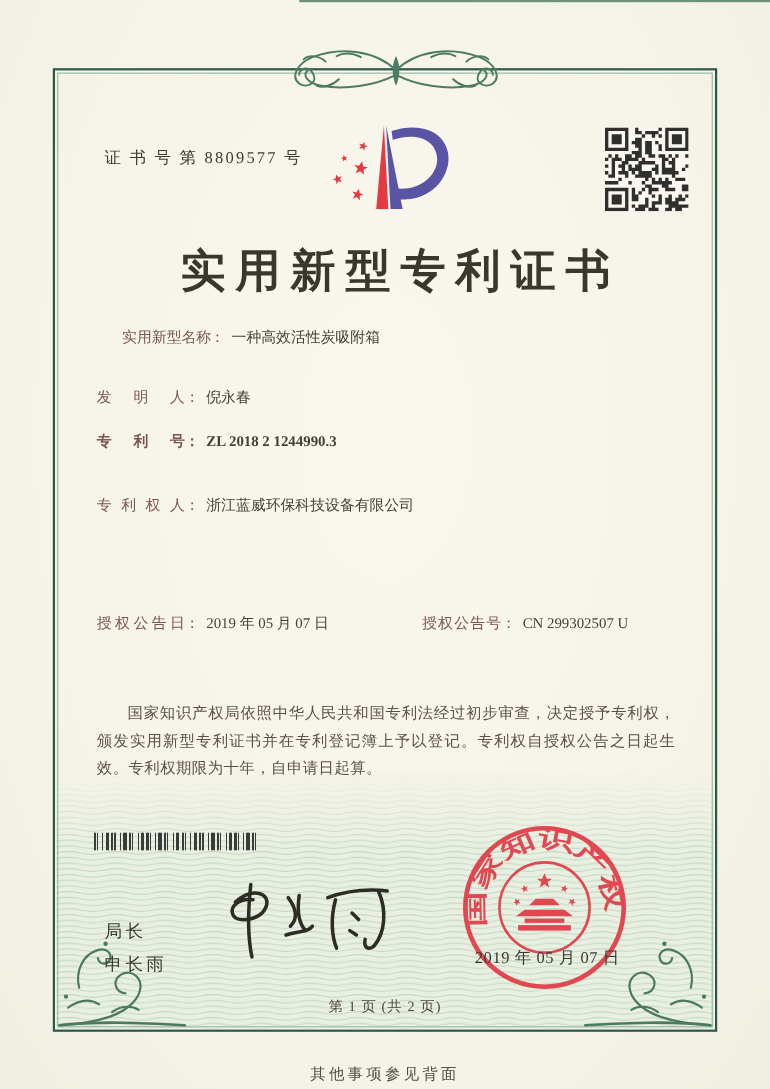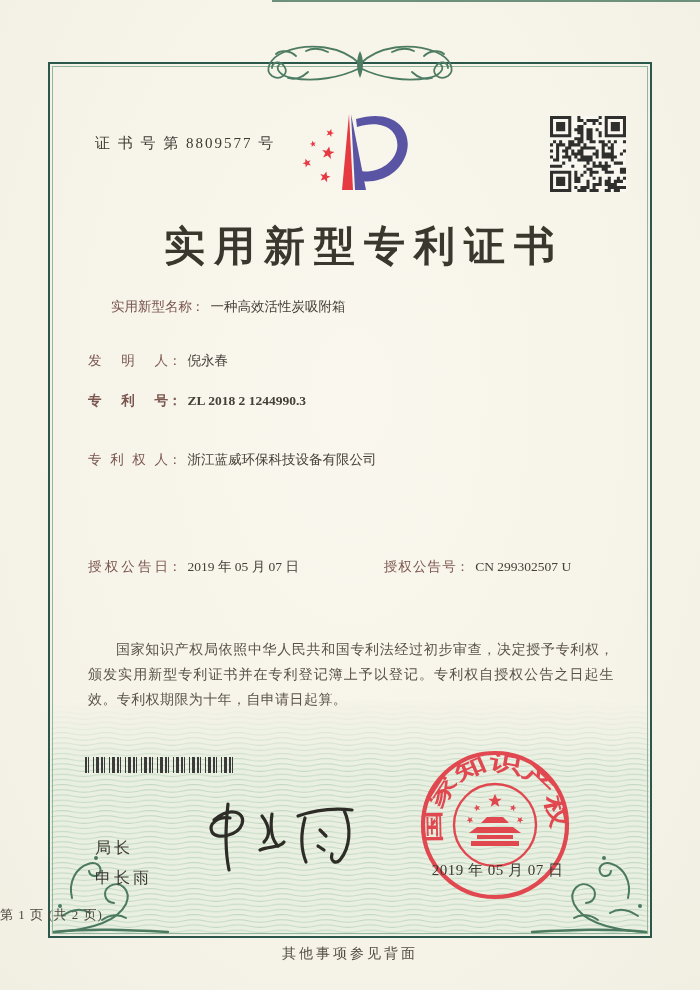--- a/index.html
+++ b/index.html
@@ -31,22 +31,22 @@
   
   #barcode{left:85px;top:757px;width:150px;height:16px;
      background:repeating-linear-gradient(90deg,#3b3b39 0 2px,transparent 2px 3px,
         #3b3b39 3px 4px,transparent 4px 8px,#3b3b39 8px 9px,transparent 9px 11px,
         #3b3b39 11px 14px,transparent 14px 16px);}
   #director-block{left:95px;top:833px;font-size:16px;color:#3a3832;line-height:30px;letter-spacing:3px;}
   #signature{left:195px;top:793px;}
   #seal{left:415px;top:745px;}
   #seal-date{left:420px;top:861px;width:155px;text-align:center;font-size:15px;
              color:#3b3833;letter-spacing:.5px;}
-  #page-num{left:0;top:906px;width:700px;font-size:13px;color:#4c473f;letter-spacing:1px;}
-  #back-note{left:0;top:945px;width:700px;text-align:center;font-size:14px;color:#524d44;letter-spacing:3px;}
+  #page-num{left:0;top:906px;width:700px;text-align:center;font-size:13px;color:#4c473f;letter-spacing:1px;}
+  #back-note{left:0;top:968px;width:700px;text-align:center;font-size:14px;color:#524d44;letter-spacing:3px;}
 </style>
 </head>
 <body>
 
 <div id="page">
 
   <div id="top-edge-line" class="abs"></div>
 
   <svg id="band" class="abs" width="598" height="235">
     <defs>

